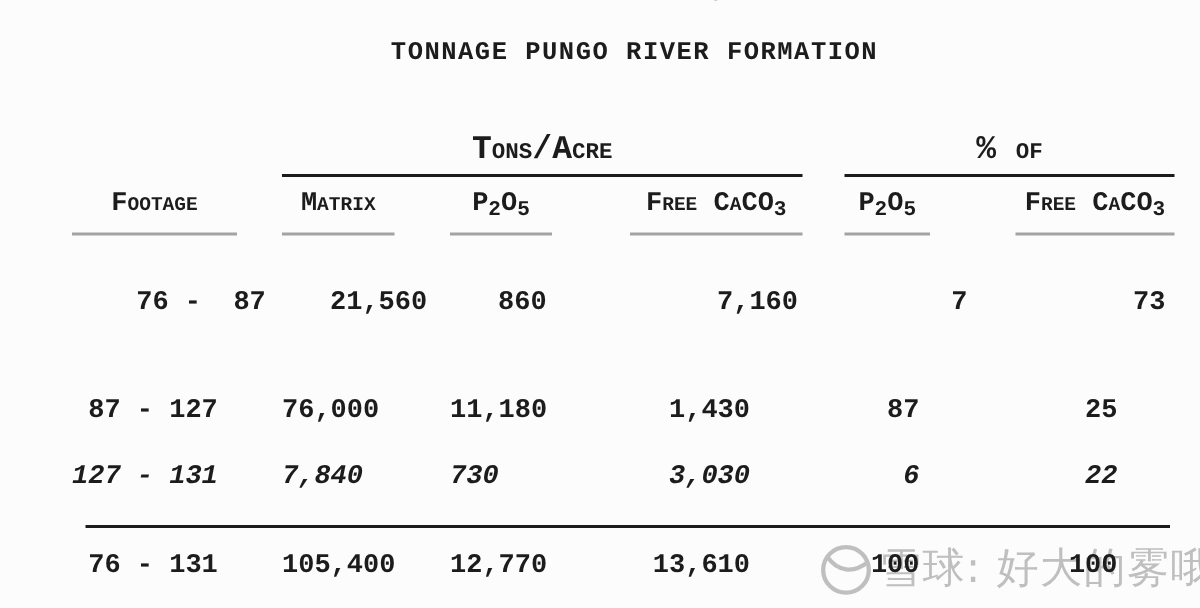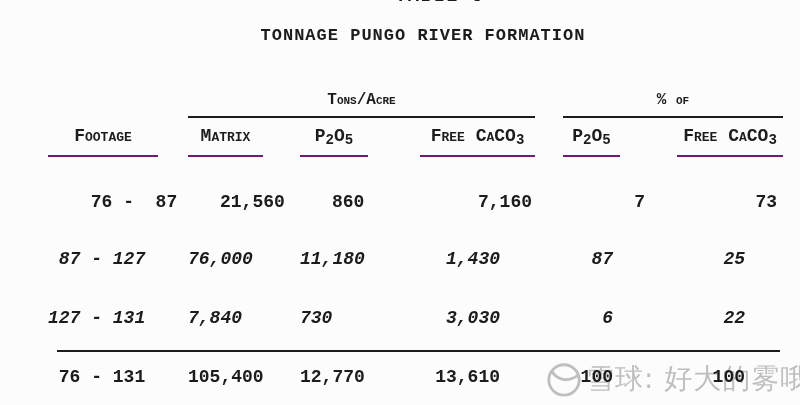--- a/index.html
+++ b/index.html
@@ -38,40 +38,40 @@
   .c-p2o5     { grid-column: 6; }
   .c-caco3    { grid-column: 8; }
   .c-pct-p2o5 { grid-column: 10; }
   .c-pct-caco3{ grid-column: 12; }
   .g-tons     { grid-column: 4 / 9; }
   .g-pct      { grid-column: 10 / 13; }
 
   .group-row { top: 88px; }
   .group-cell {
     text-align: center;
-    font-size: 16px; font-weight: bold;
+    font-size: 22px; font-weight: bold;
     font-variant: small-caps;
     line-height: 24px;
     padding-bottom: 4px;
     border-bottom: 2px solid #1c1c1c;
   }
   .header-row { top: 124px; }
   .header-cell {
     text-align: center;
     font-size: 18px; font-weight: bold;
     font-variant: small-caps;
     line-height: 24px;
     padding-bottom: 3px;
-    border-bottom: 2px solid #701a75;
+    border-bottom: 2px solid #a3a3a3;
   }
   .sub { font-size: 0.78em; vertical-align: -0.22em; }
 
   .data-row { font-size: 18px; font-weight: bold; line-height: 22px; }
   .row-1 { top: 191px; padding-left: 32px; }
-  .row-2 { top: 248px; font-style: italic; }
+  .row-2 { top: 263px; }
   .row-3 { top: 307px; font-style: italic; }
   .row-total { top: 354px; margin-top: 12px; }
   .data-row .c-footage { text-align: left; white-space: pre; }
   .data-row .c-matrix,
   .data-row .c-p2o5 { text-align: left; white-space: pre; }
   .data-row .c-caco3 { text-align: right; padding-right: 35px; white-space: pre; }
   .data-row .c-pct-p2o5 { text-align: right; padding-right: 7px; white-space: pre; }
   .data-row .c-pct-caco3 { text-align: right; padding-right: 38px; white-space: pre; }
 
   .total-rule {

